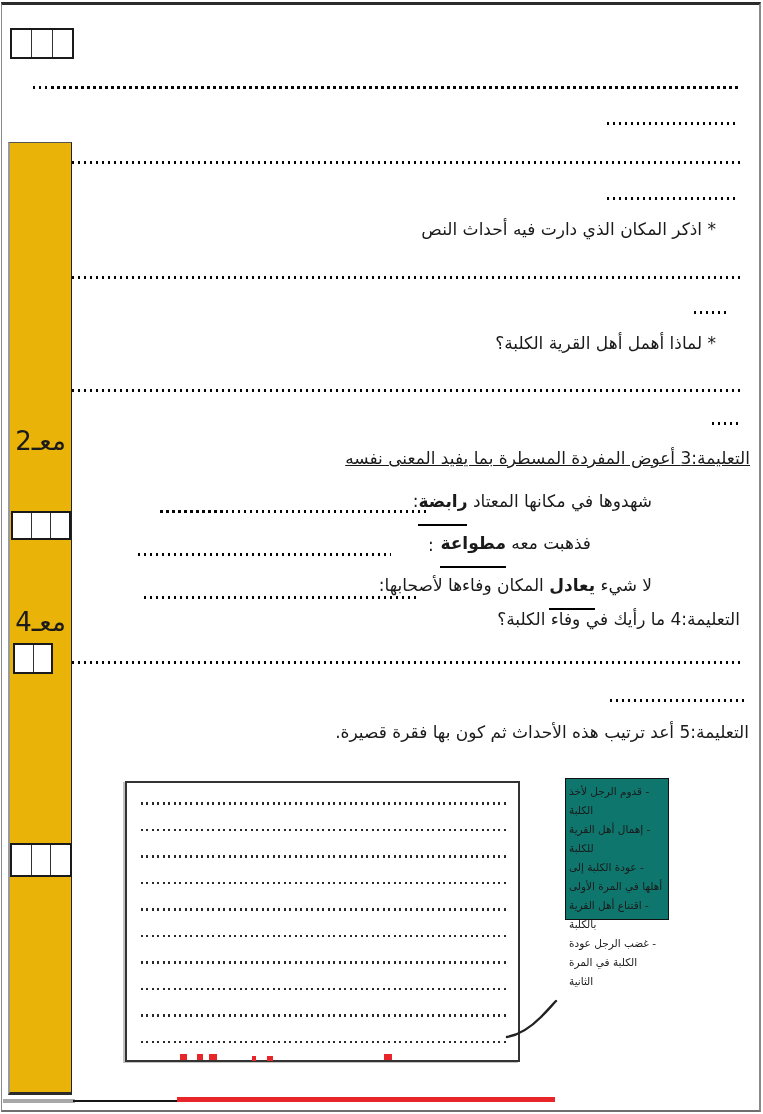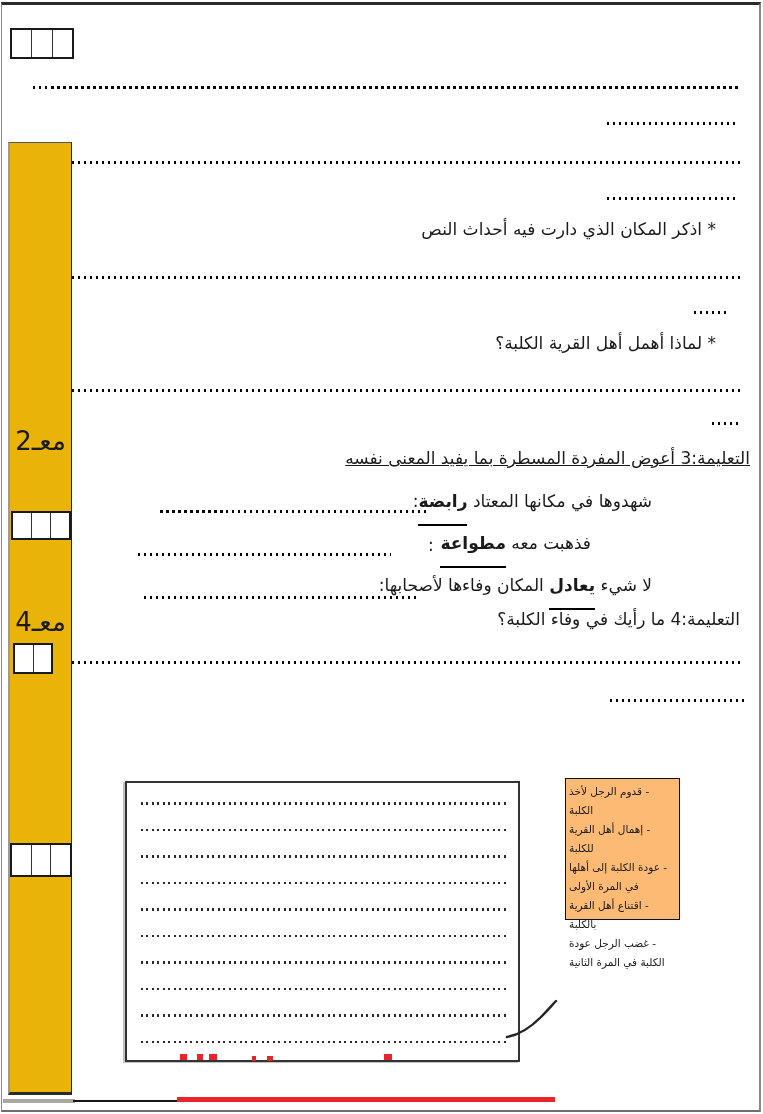--- a/index.html
+++ b/index.html
@@ -19,21 +19,21 @@
   
   .cells{display:flex;border:2px solid #1a1a1a;background:#fff;}
   .cell{flex:1;border-left:1px solid #333;}
   .cell:first-child{border-left:none;}
   
   .margin-col{left:8px;top:142px;width:64px;height:953px;background:#eab308;
               border-top:1px solid #555;border-right:1px solid #222;
               border-left:2px solid #9a9a9a;border-bottom:3px solid #2b2b2b;}
   .mlabel{position:absolute;width:100%;text-align:center;font-size:26px;direction:rtl;}
   
-  .events-box{left:565px;top:778px;width:115px;height:142px;border:1px solid #111;background:#fdba74;
+  .events-box{left:565px;top:778px;width:104px;height:142px;border:1px solid #111;background:#0f766e;
               direction:rtl;text-align:left;font-size:10.5px;line-height:19px;padding:3px 4px 0 3px;}
   
   .big-box{left:125px;top:781px;width:395px;height:281px;border:2px solid #333;background:#fff;
            box-shadow:-2px 1px 0 #c2c2c2;}
   .wl{position:absolute;left:14px;width:366px;}
   .redmark{background:#e8262a;}
 </style>
 </head>
 <body>
 
@@ -69,20 +69,21 @@
   <div class="abs ar" style="top:532px;left:428px;">:</div>
   <div class="abs dots" style="left:138px;top:553px;width:253px;"></div>
 
   <div class="abs ar" style="top:572px;right:111px;"><span>لا شيء </span><span class="kw">يعادل</span><span> المكان وفاءها لأصحابها:</span></div>
   <div class="abs dots" style="left:144px;top:596px;width:272px;"></div>
 
   <div class="abs ar" style="top:606px;right:23px;margin-left:46px;">التعليمة:4  ما رأيك في وفاء الكلبة؟</div>
   <div class="abs dots" style="left:72px;top:661px;width:668px;"></div>
   <div class="abs dots" style="right:18px;top:699px;width:135px;"></div>
 
+  <div class="abs ar" style="top:719px;right:14px;">التعليمة:5 أعد ترتيب هذه الأحداث ثم كون بها فقرة قصيرة.</div>
 
   <div class="abs margin-col">
     <div class="mlabel" style="top:283px;">معـ2</div>
     <div class="cells abs" style="left:1px;top:368px;width:60px;height:29px;">
       <div class="cell"></div>
       <div class="cell"></div>
       <div class="cell"></div>
     </div>
     <div class="mlabel" style="top:464px;">معـ4</div>
     <div class="cells abs" style="left:3px;top:500px;width:40px;height:31px;">

